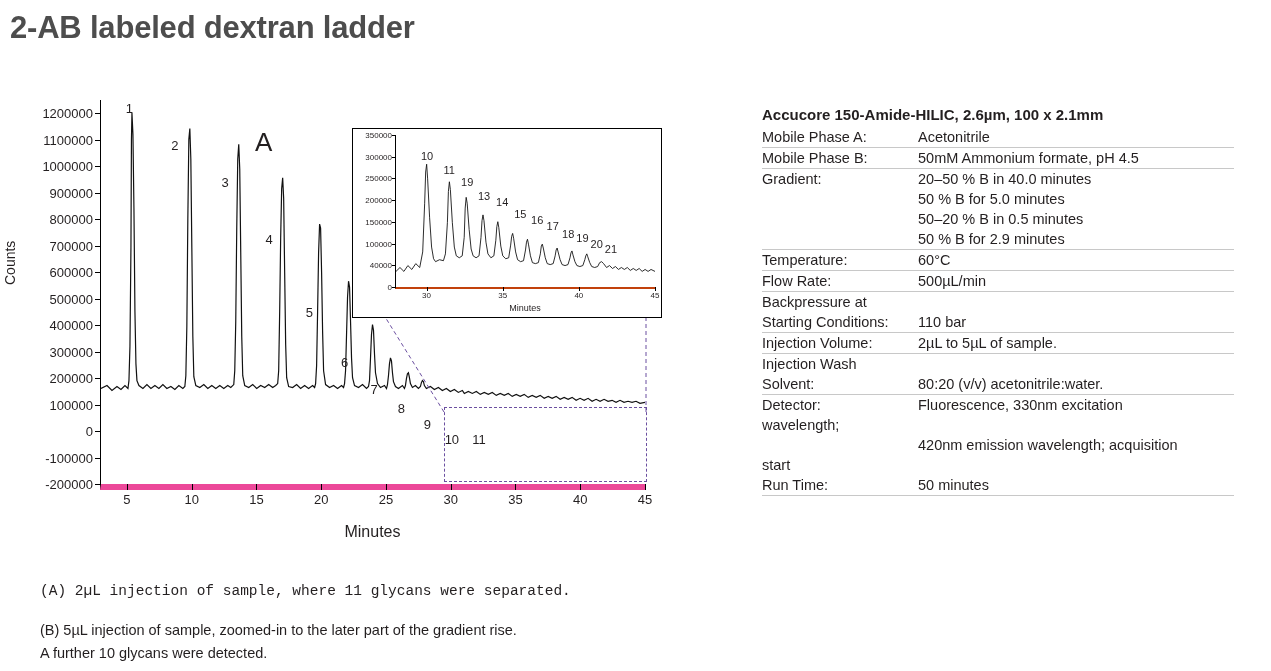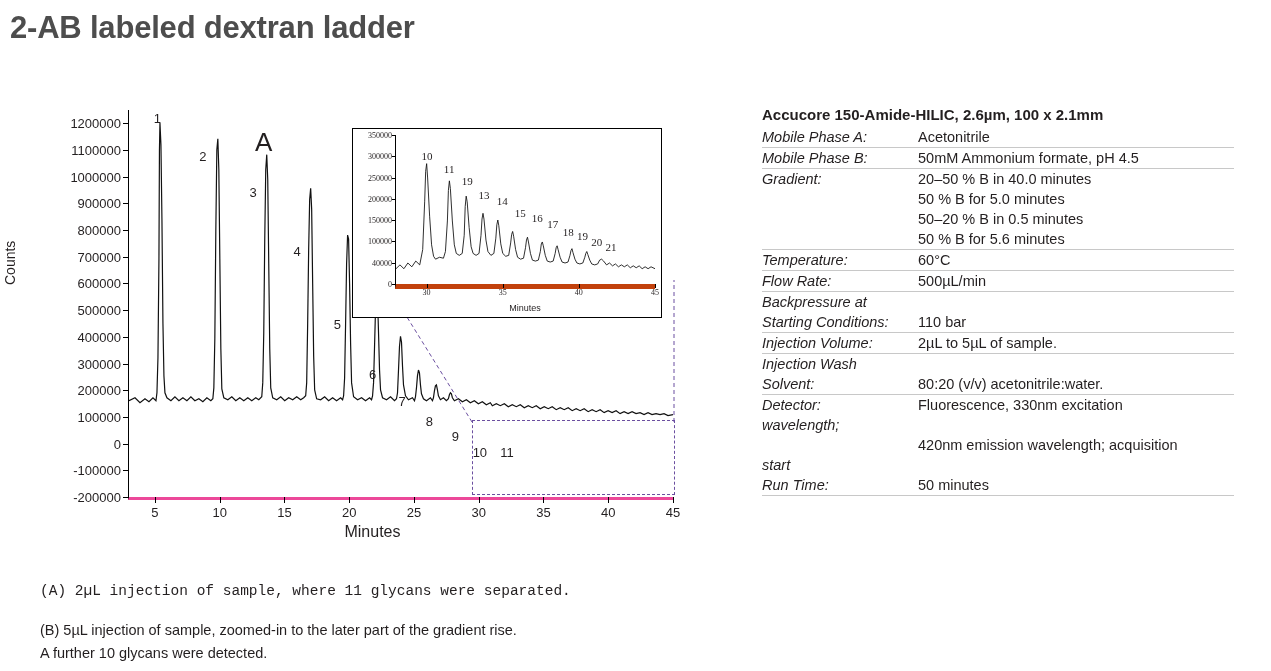--- a/index.html
+++ b/index.html
@@ -14,24 +14,23 @@
   .title{
     position:absolute;left:10px;top:10px;
     font-size:31px;font-weight:bold;color:#4d4d4d;
     letter-spacing:-0.2px;
   }
   
   #chart-area{
     position:absolute;left:0;top:95px;width:700px;height:470px;
   }
   #plot{
-    position:absolute;left:100px;top:15px;width:545px;height:390px;
-    border-left:1px solid #000;border-bottom:3px solid #ec4899;
+    position:absolute;left:100px;top:5px;width:545px;height:390px;
+    border-left:1px solid #000;border-bottom:6px solid #ec4899;
     box-sizing:border-box;
-    margin-left:28px;
   }
   .ytick{
     position:absolute;right:100%;
     transform:translateY(-50%);
     font-size:13px;white-space:nowrap;
     padding-right:8px;color:#231f20;
   }
   .ytickmark{
     position:absolute;left:-6px;width:6px;height:1px;background:#000;
   }
@@ -59,23 +58,22 @@
   .panel-letter{
     position:absolute;font-size:26px;color:#231f20;
   }
   
   #inset{
     position:absolute;left:352px;top:33px;width:310px;height:190px;
     border:1px solid #000;background:#fff;box-sizing:border-box;
   }
   #inset-plot{
     position:absolute;left:42px;top:6px;right:6px;bottom:28px;
-    border-left:1px solid #000;border-bottom:5px solid #c2410c;
+    border-left:1px solid #000;border-bottom:2px solid #c2410c;
     box-sizing:border-box;
-    font-family:Liberation Serif, serif;
   }
   .iytick{
     position:absolute;right:100%;transform:translateY(-50%);
     font-size:8px;padding-right:4px;white-space:nowrap;
   }
   .iytickmark{position:absolute;left:-4px;width:4px;height:1px;background:#000;}
   .ixtick{
     position:absolute;top:100%;transform:translateX(-50%);
     font-size:8px;margin-top:4px;
   }
@@ -95,21 +93,21 @@
     font-size:14.5px;color:#231f20;
   }
   #method .hdr{
     font-weight:bold;font-size:15px;padding-bottom:4px;
   }
   #method table{border-collapse:collapse;width:100%;}
   #method td{
     padding:2px 0 2px 0;vertical-align:top;
     border-bottom:1px solid #c8c8c8;
   }
-  #method td.k{width:150px;padding-right:6px;font-style:italic;}
+  #method td.k{width:150px;padding-right:6px;}
   #method td.nb{border-bottom:none;margin-left:35px;}
   #method td.ind{padding-left:0;}
   .cap{
     position:absolute;left:40px;font-size:14.5px;color:#231f20;
   }
   #capA{top:583px;font-family:Liberation Mono, monospace;}
   #capB{top:622px;}
   #capB2{top:645px;}
 </style>
 </head>
@@ -269,21 +267,21 @@
     <tr>
           <td class="k nb"></td>
           <td class="nb">50 % B for 5.0 minutes</td>
         </tr>
     <tr>
           <td class="k nb"></td>
           <td class="nb">50–20 % B in 0.5 minutes</td>
         </tr>
     <tr>
           <td class="k"></td>
-          <td>50 % B for 5.6 minutes</td>
+          <td>50 % B for 2.9 minutes</td>
         </tr>
     <tr>
           <td class="k">Temperature:</td>
           <td>60°C</td>
         </tr>
     <tr>
           <td class="k">Flow Rate:</td>
           <td>500µL/min</td>
         </tr>
     <tr>

